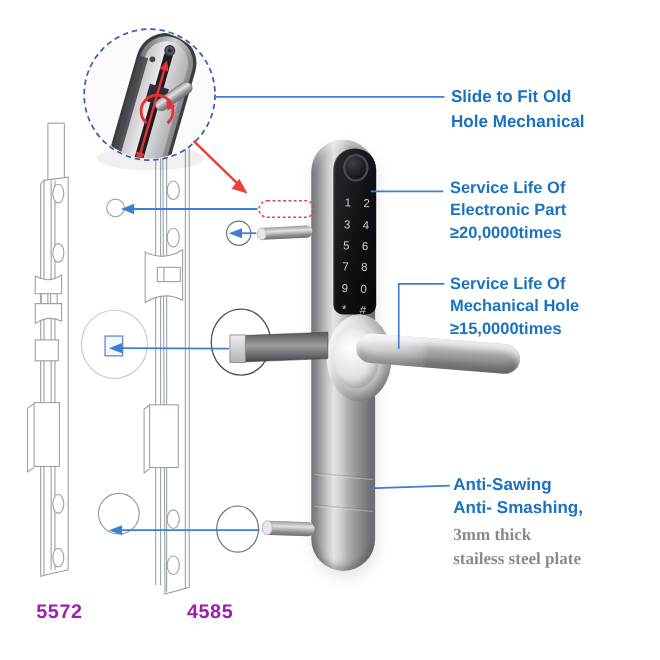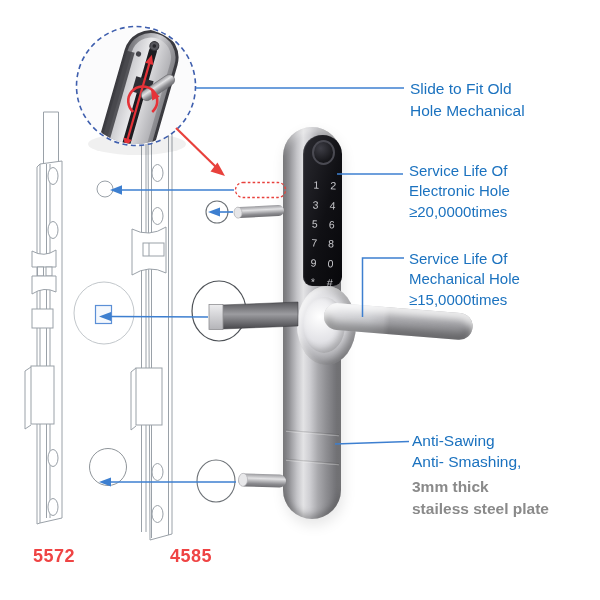--- a/index.html
+++ b/index.html
@@ -35,30 +35,30 @@
     box-shadow:inset -4px -3px 6px rgba(0,0,0,.18);}
   .lever{position:absolute;left:324px;top:302px;width:149px;height:27px;border-radius:13.5px;
     transform:rotate(4.6deg);transform-origin:left center;
     background:linear-gradient(90deg,#e3e3e5 0%,#cecfd3 30%,#bdbdc1 40%,#a7a7ab 44%,#9c9ca0 96%,#8a8a8e 100%);
     box-shadow:inset 0 7px 7px rgba(255,255,255,.8), inset 0 -8px 9px rgba(0,0,0,.35);}
 
   
   .art{position:absolute;inset:0;z-index:2;pointer-events:none;}
 
   
-  .ann{position:absolute;z-index:3;color:#1b72bf;font-weight:400;font-size:15.5px;white-space:nowrap;}
+  .ann{position:absolute;z-index:3;color:#1b72bf;font-weight:700;font-size:15.5px;white-space:nowrap;}
   .ann span{display:block;}
   .ann.t1{left:410px;top:78px;line-height:21.5px;}
   .ann.t2{left:409px;top:161px;line-height:20.4px;font-size:15px;}
   .ann.t3{left:409px;top:249px;line-height:20.4px;font-size:15px;}
   .ann.t4{left:412px;top:430px;line-height:21px;}
   .sub{position:absolute;z-index:3;left:412px;top:476px;color:#8a8a8a;font-weight:700;
-       font-size:15.5px;line-height:21.5px;white-space:nowrap;}
+       font-size:15.5px;line-height:21.5px;white-space:nowrap;font-family:Liberation Serif, serif;}
   .sub span{display:block;}
-  .plate-label{position:absolute;z-index:3;top:546px;color:#ef4444;font-weight:700;
+  .plate-label{position:absolute;z-index:3;top:546px;color:#a21caf;font-weight:700;
        font-size:18px;letter-spacing:.5px;}
   .plate-label.p1{left:33px;} .plate-label.p2{left:146px;margin-left:24px;}
 </style>
 </head>
 <body>
 
 <div class="stage">
 
   <div class="lock-layer">
     <div class="lock-body"></div>
@@ -231,21 +231,21 @@
       <polygon points="225,176 210.5,171.5 217.5,162.5" fill="#e8413c"></polygon>
     </g>
   </svg>
 
   <div class="ann t1">
     <span>Slide to Fit Old</span>
     <span>Hole Mechanical</span>
   </div>
   <div class="ann t2">
     <span>Service Life Of</span>
-    <span>Electronic Hole</span>
+    <span>Electronic Part</span>
     <span>≥20,0000times</span>
   </div>
   <div class="ann t3">
     <span>Service Life Of</span>
     <span>Mechanical Hole</span>
     <span>≥15,0000times</span>
   </div>
   <div class="ann t4">
     <span>Anti-Sawing</span>
     <span>Anti- Smashing,</span>

